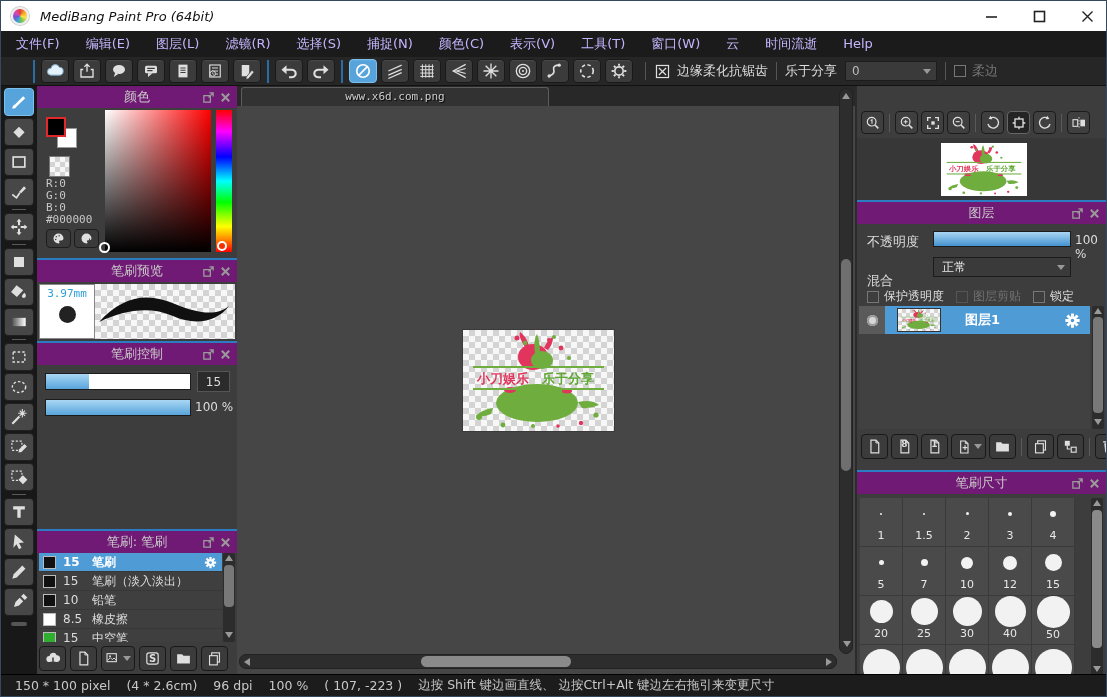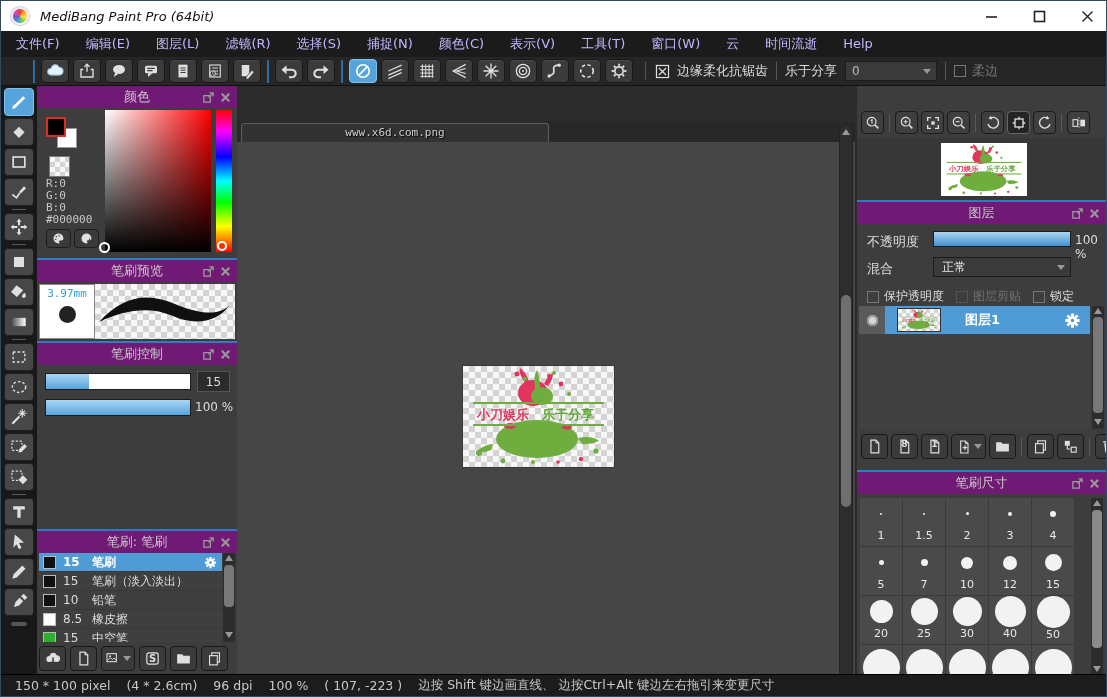--- a/index.html
+++ b/index.html
@@ -103,21 +103,21 @@
   .vsb{position:absolute;width:12px;background:#2c2c2c;border-radius:2px;}
   .vsb .thumb{position:absolute;left:1px;right:1px;background:#787878;border-radius:4px;}
   .tri-u{width:0;height:0;border-left:4px solid transparent;border-right:4px solid transparent;border-bottom:6px solid #999;margin:2px auto;}
   .tri-d{width:0;height:0;border-left:4px solid transparent;border-right:4px solid transparent;border-top:6px solid #999;margin:2px auto;}
   .pbtnrow{position:absolute;left:2px;display:flex;gap:4px;align-items:center;}
   .pbtn{width:27px;height:25px;background:#3b3b3b;border:1px solid #191919;border-radius:4px;
         display:flex;align-items:center;justify-content:center;position:relative;}
   .badge{position:absolute;left:0;right:0;top:4px;text-align:center;font-size:9px;font-weight:bold;color:#ddd;}
 
   
-  .canvas{position:absolute;left:236px;top:85px;width:618px;bottom:22px;background:#464646;margin-top:36px;}
+  .canvas{position:absolute;left:236px;top:85px;width:618px;bottom:22px;background:#464646;}
   .tabbar{position:absolute;left:0;top:0;right:0;height:20px;background:#282828;}
   .tab{position:absolute;left:4px;top:1px;width:308px;height:19px;background:#323232;
        border:1px solid #5c5c5c;border-bottom:none;border-radius:3px 3px 0 0;
        color:#ccc;font-size:11px;text-align:center;line-height:18px;
        font-family:"DejaVu Sans Mono","Liberation Mono",monospace;text-shadow:1px 1px 1px #000;}
   .artwork{position:absolute;left:226px;top:244px;width:151px;height:101px;background-size:12px 12px;
            box-shadow:0 0 0 1px #3a3a3a;}
   .cscroll-v{position:absolute;left:602px;top:2px;width:14px;height:566px;background:#2d2d2d;border:1px solid #222;border-radius:7px;}
   .cscroll-v .thumb{position:absolute;left:1px;right:1px;top:170px;height:212px;background:#6f6f6f;border-radius:6px;}
   .cscroll-h{position:absolute;left:2px;top:568px;width:598px;height:15px;background:#2d2d2d;border:1px solid #222;border-radius:7px;}
@@ -765,21 +765,21 @@
         <svg class="hd-ic" style="right:22px" width="13" height="13" viewBox="0 0 14 14">
             <use href="#popout"></use>
           </svg>
         <svg class="hd-ic" style="right:5px" width="13" height="13" viewBox="0 0 14 14">
             <use href="#closex"></use>
           </svg>
       </div>
       <span class="lrow-label" style="left:10px;top:31px;">不透明度</span>
       <div class="op-slider"></div>
       <span class="lrow-label" style="left:218px;top:31px;font-size:12px;">100 %</span>
-      <span class="lrow-label" style="left:10px;top:58px;font-family:Liberation Mono, monospace;">混合</span>
+      <span class="lrow-label" style="left:10px;top:70px;font-family:Liberation Mono, monospace;">混合</span>
       <div class="blend">
         <span>正常</span>
         <span class="caret"></span>
       </div>
       <div class="lchecks">
         <span class="grp">
           <span class="chk"></span>
           <span>保护透明度</span>
         </span>
         <span class="grp dim">

